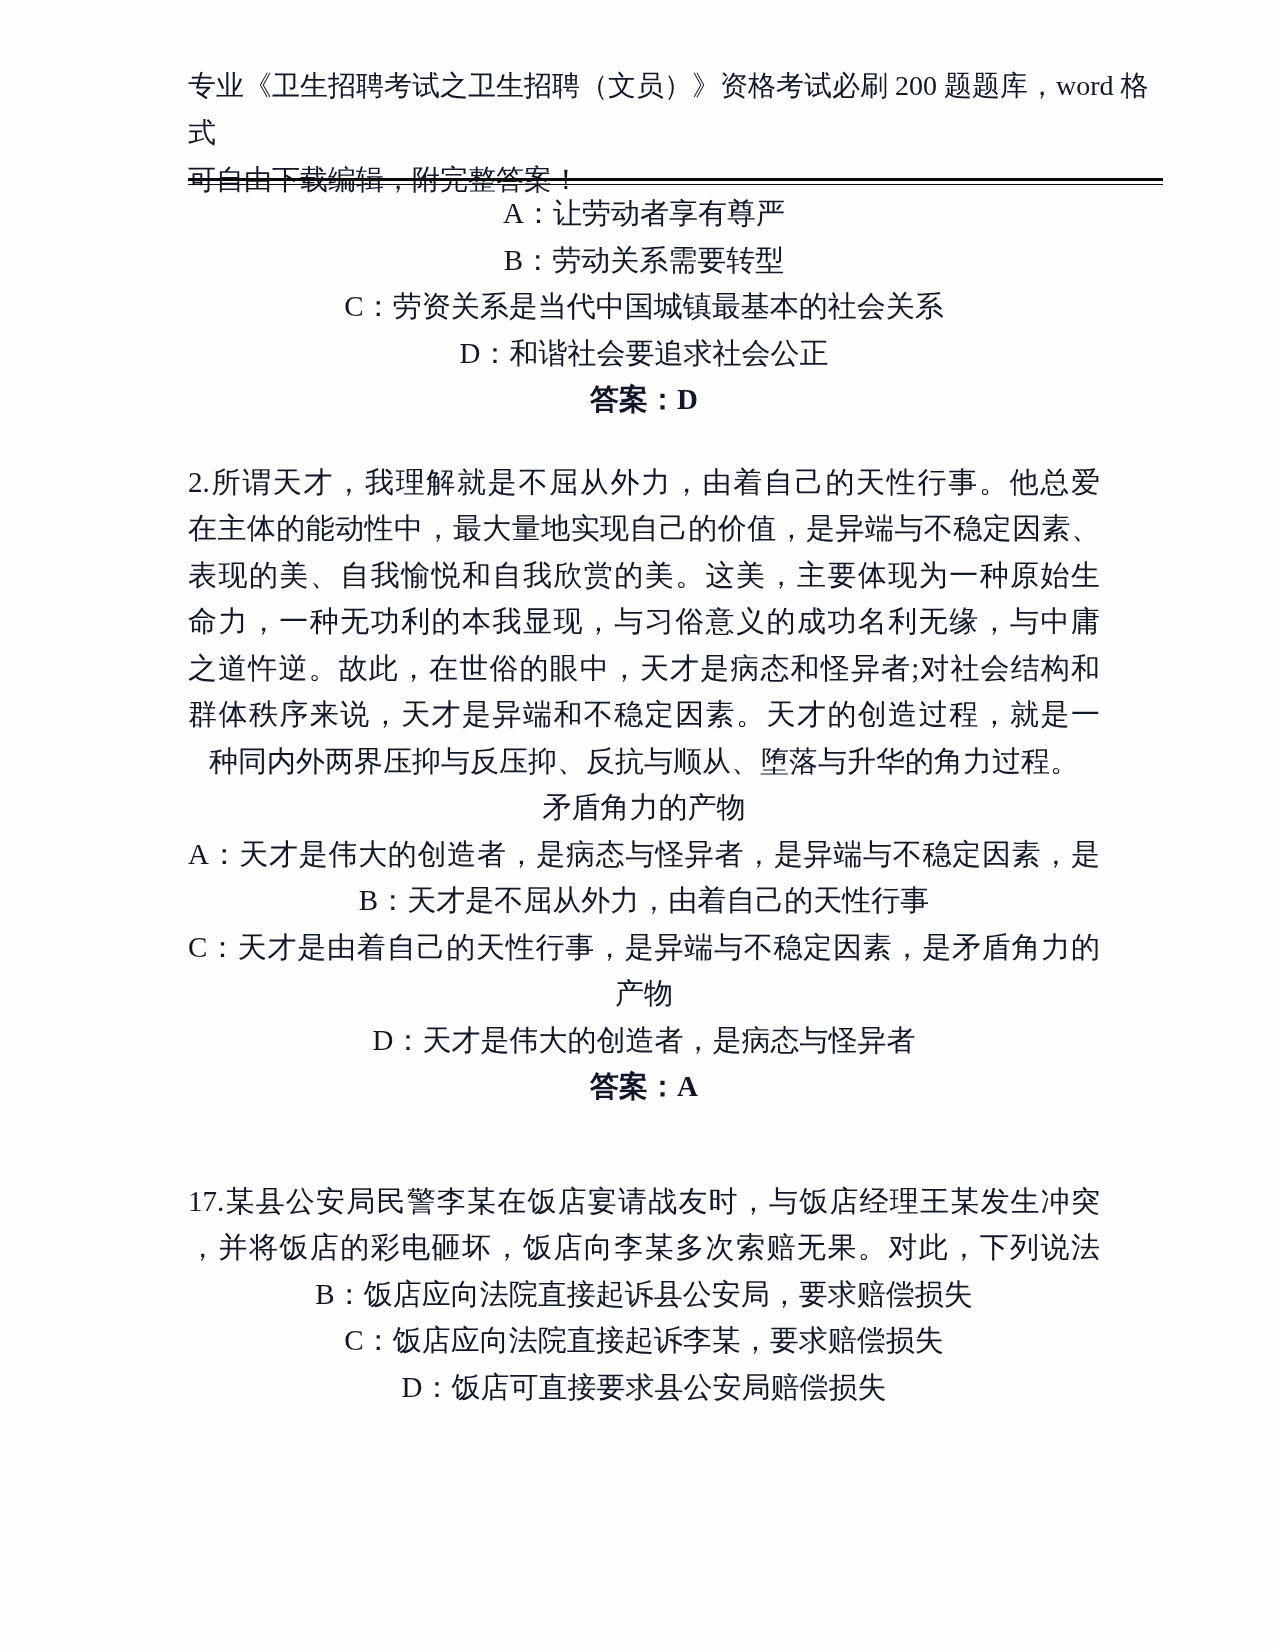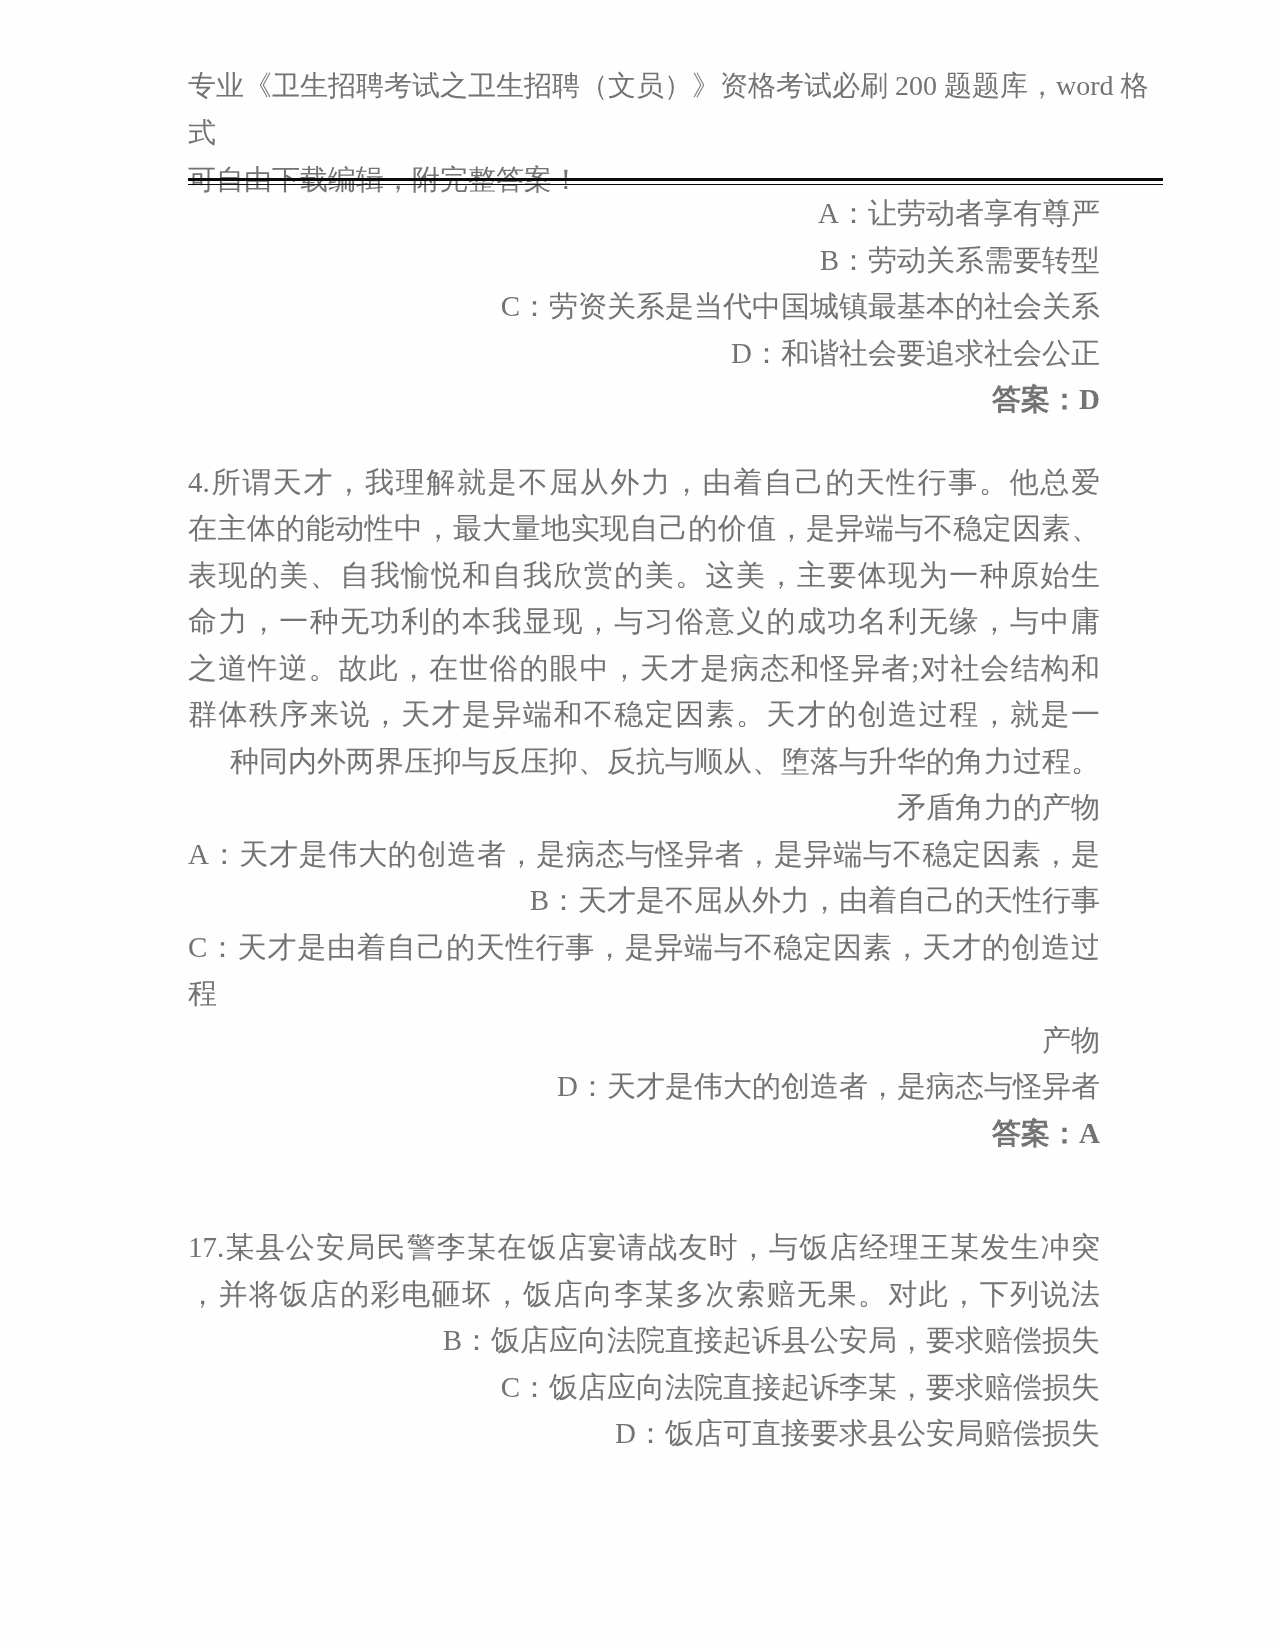--- a/index.html
+++ b/index.html
@@ -7,21 +7,21 @@
     padding: 0;
     background: #ffffff;
   }
   .page {
     position: relative;
     width: 1275px;
     height: 1650px;
     background: #fefefe;
     overflow: hidden;
     font-family: "Liberation Serif", "DejaVu Serif", serif;
-    color: #737373;
+    color: #0f172a;
   }
   
   .header-text {
     position: absolute;
     left: 188px;
     top: 62px;
     width: 975px;
     font-size: 28px;
     line-height: 47px;
     text-align: left;
@@ -43,21 +43,21 @@
     top: 190px;
     width: 912px;
     font-size: 29px;
     line-height: 46.5px;
   }
   .doc-section { margin: 0; }
   .doc-section:nth-child(2) { margin-top: 36px; }
   .doc-section:nth-child(3) { margin-top: 68px; }
   .line {
     white-space: pre-wrap;
-    text-align: right;
+    text-align: center;
   }
   .line.fill {
     text-align: justify;
     text-align-last: justify;
   }
   .line.answer {
     font-weight: bold;
   }
 </style>
 </head>
@@ -74,31 +74,31 @@
 
   <div class="body-text">
       <div class="doc-section">
         <div class="line">A：让劳动者享有尊严</div>
         <div class="line">B：劳动关系需要转型</div>
         <div class="line">C：劳资关系是当代中国城镇最基本的社会关系</div>
         <div class="line">D：和谐社会要追求社会公正</div>
         <div class="line answer">答案：D</div>
       </div>
       <div class="doc-section">
-        <div class="line fill">4.所谓天才，我理解就是不屈从外力，由着自己的天性行事。他总爱</div>
+        <div class="line fill">2.所谓天才，我理解就是不屈从外力，由着自己的天性行事。他总爱</div>
         <div class="line fill">在主体的能动性中，最大量地实现自己的价值，是异端与不稳定因素、</div>
         <div class="line fill">表现的美、自我愉悦和自我欣赏的美。这美，主要体现为一种原始生</div>
         <div class="line fill">命力，一种无功利的本我显现，与习俗意义的成功名利无缘，与中庸</div>
         <div class="line fill">之道忤逆。故此，在世俗的眼中，天才是病态和怪异者;对社会结构和</div>
         <div class="line fill">群体秩序来说，天才是异端和不稳定因素。天才的创造过程，就是一</div>
         <div class="line">种同内外两界压抑与反压抑、反抗与顺从、堕落与升华的角力过程。</div>
         <div class="line">矛盾角力的产物</div>
         <div class="line fill">A：天才是伟大的创造者，是病态与怪异者，是异端与不稳定因素，是</div>
         <div class="line">B：天才是不屈从外力，由着自己的天性行事</div>
-        <div class="line fill">C：天才是由着自己的天性行事，是异端与不稳定因素，天才的创造过程</div>
+        <div class="line fill">C：天才是由着自己的天性行事，是异端与不稳定因素，是矛盾角力的</div>
         <div class="line">产物</div>
         <div class="line">D：天才是伟大的创造者，是病态与怪异者</div>
         <div class="line answer">答案：A</div>
       </div>
       <div class="doc-section">
         <div class="line fill">17.某县公安局民警李某在饭店宴请战友时，与饭店经理王某发生冲突</div>
         <div class="line fill">，并将饭店的彩电砸坏，饭店向李某多次索赔无果。对此，下列说法</div>
         <div class="line">B：饭店应向法院直接起诉县公安局，要求赔偿损失</div>
         <div class="line">C：饭店应向法院直接起诉李某，要求赔偿损失</div>
         <div class="line">D：饭店可直接要求县公安局赔偿损失</div>

